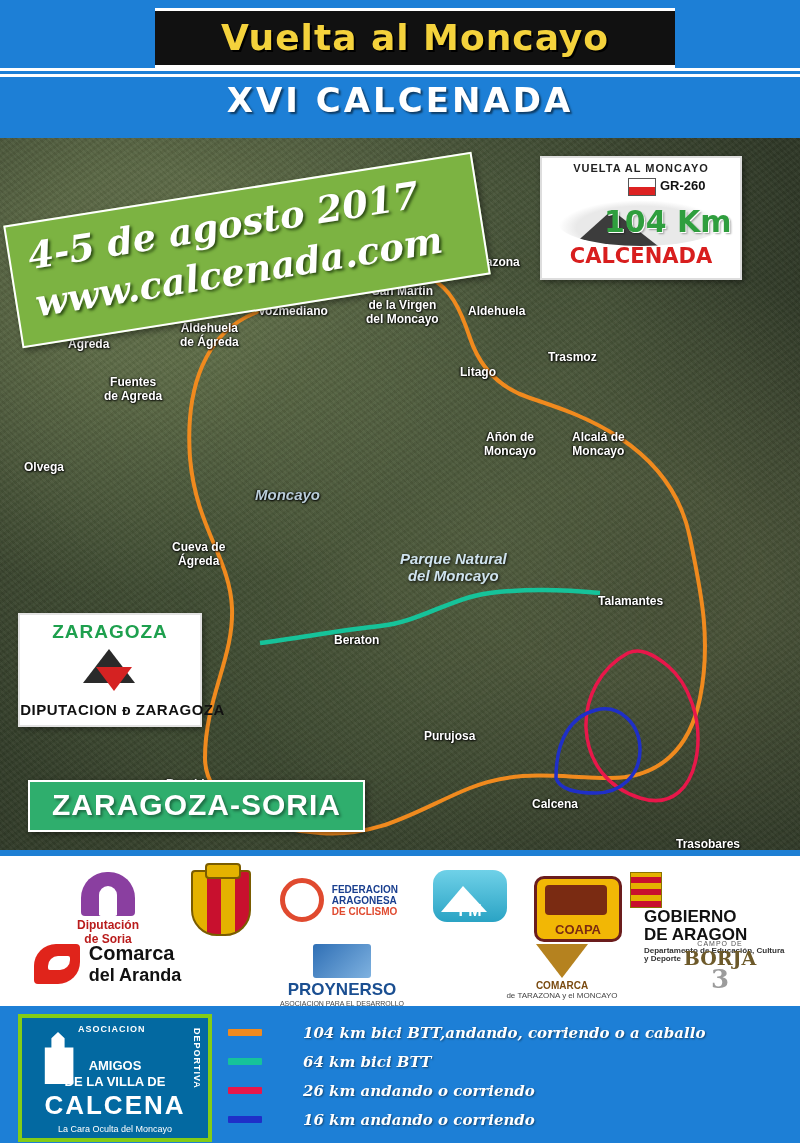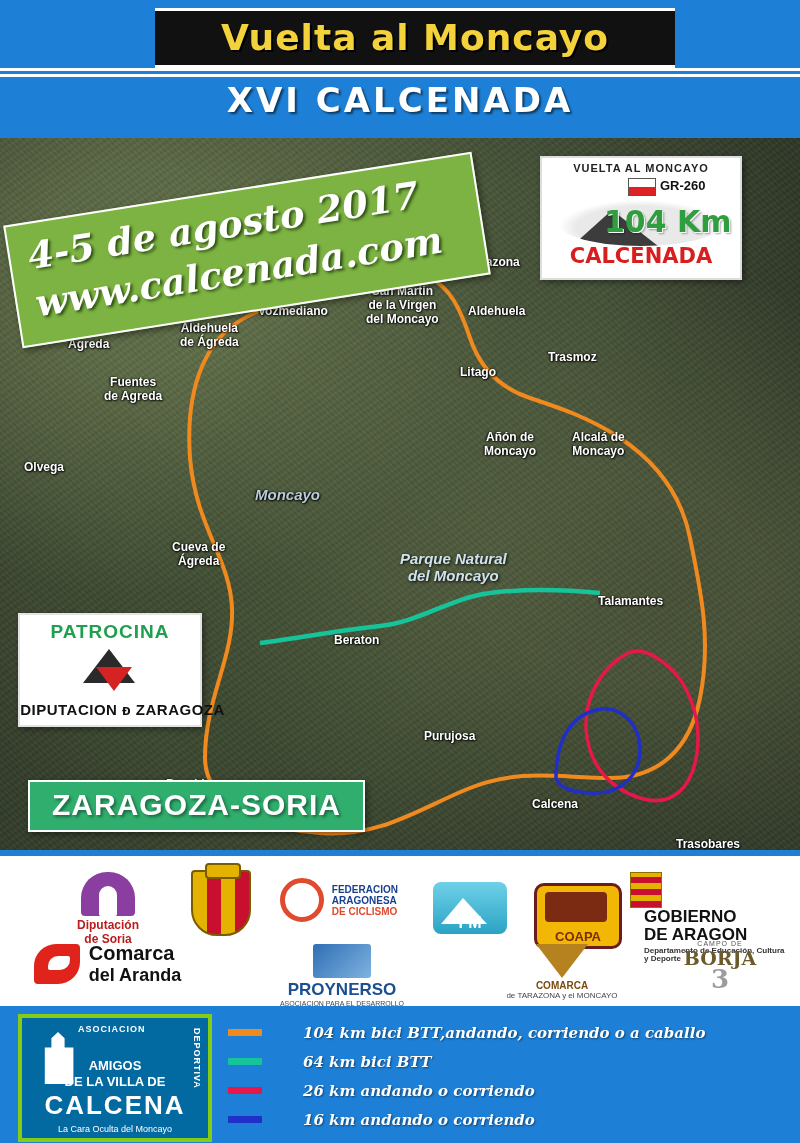--- a/index.html
+++ b/index.html
@@ -343,36 +343,36 @@
     width: 34px; height: 34px; border-radius: 50%;
     border: 5px solid #e04a2f; display:inline-block;
     vertical-align: middle;
   }
   .sp3 .txt { display:inline-block; vertical-align: middle; margin-left:5px; text-align:left;}
   .sp3 .t1 { font-size: 10px; font-weight:bold; color:#1a3f8f;}
   .sp3 .t2 { font-size: 10px; font-weight:bold; color:#e04a2f;}
 
   .sp4 { left: 424px; top: 14px; width: 92px; }
   .sp4 .box {
-    width: 74px; height: 52px; margin: 12px auto;
+    width: 74px; height: 52px; margin: 0 auto;
     background: linear-gradient(#6fd1e8, #2aa3c4);
-    border-radius: 8px;
+    border-radius: 14px;
     position: relative; overflow: hidden;
   }
   .sp4 .box:before{
     content:""; position:absolute; left:8px; bottom:10px;
     border-left:22px solid transparent; border-right:24px solid transparent;
     border-bottom: 26px solid #ffffff;
   }
   .sp4 .fm { position:absolute; left:0; bottom:2px; width:74px; text-align:center;
     color:#ffffff; font-size: 16px; font-weight:bold; }
 
   .sp5 { left: 530px; top: 12px; width: 96px; }
   .sp5 .badge {
-    width: 82px; height: 60px; margin: 15px auto;
+    width: 82px; height: 60px; margin: 8px auto;
     background: #f2b705;
     border: 3px solid #6b1d1d;
     border-radius: 10px;
     position: relative;
   }
   .sp5 .badge .inner {
     position:absolute; left:8px; top:6px; width:62px; height:30px;
     background:#7a2b12; border-radius:4px;
   }
   .sp5 .badge .cap {
@@ -566,21 +566,21 @@
     <div class="logo104">
       <div class="l-top">VUELTA AL MONCAYO</div>
       <div class="l-flag"></div>
       <div class="l-gr">GR-260</div>
       <div class="l-mtn"></div>
       <div class="l-km">104 Km</div>
       <div class="l-cal">CALCENADA</div>
     </div>
 
     <div class="patrocina">
-      <div class="p-title">PATROCINA</div>
+      <div class="p-title">ZARAGOZA</div>
       <div class="p-tri-up"></div>
       <div class="p-tri-dn"></div>
       <div class="p-sub">DIPUTACION ᴆ ZARAGOZA</div>
     </div>
 
     <div class="zs-banner">
       <span>ZARAGOZA-SORIA</span>
     </div>
   </div>
 

